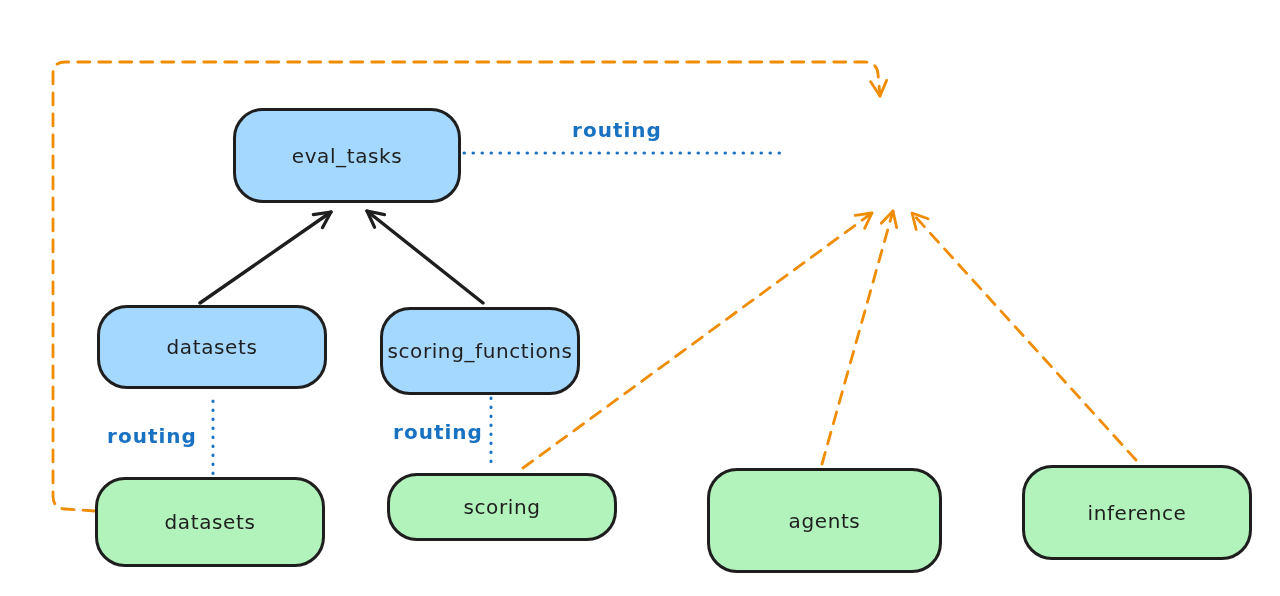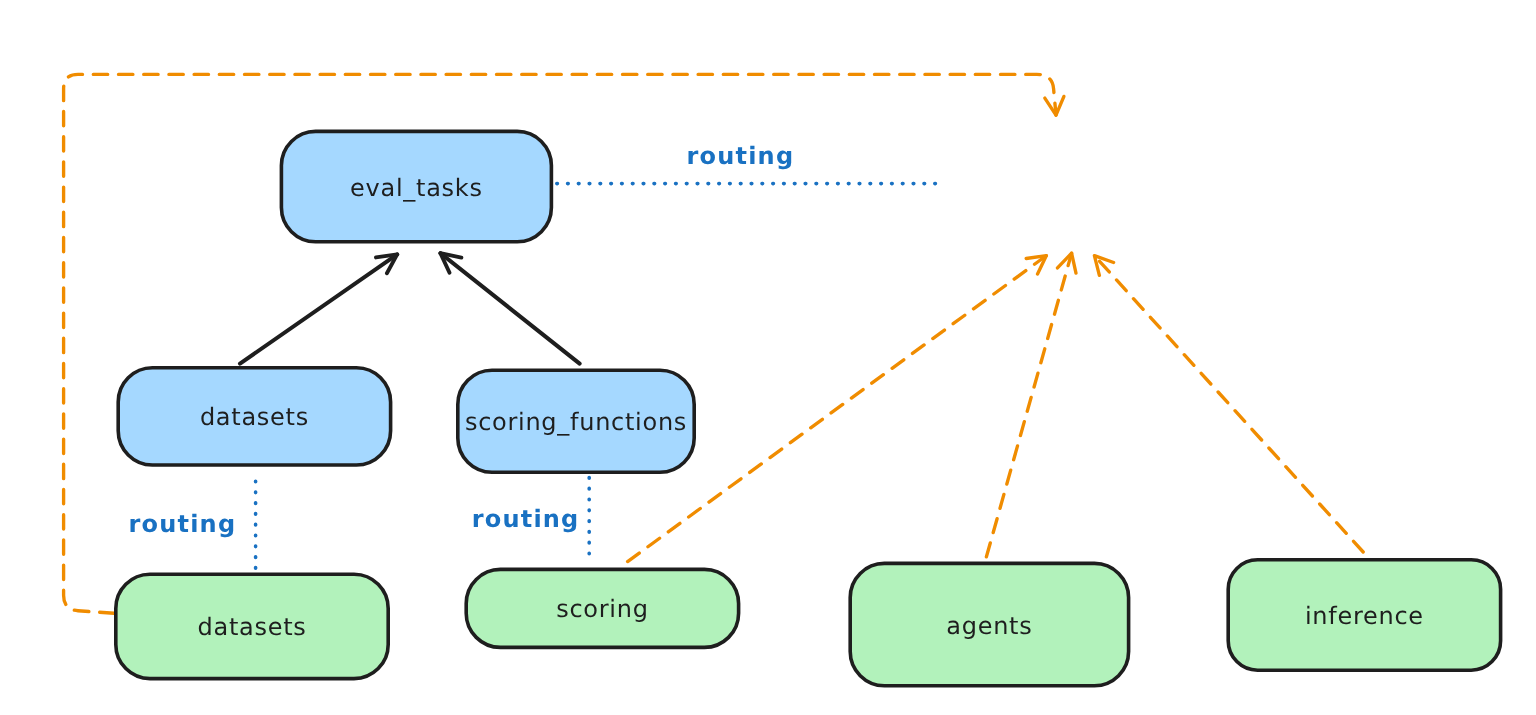--- a/index.html
+++ b/index.html
@@ -89,21 +89,21 @@
   </div>
 
   <div class="node green" style="left:387px;top:473px;width:230px;height:68px;justify-content:center;">
     <span>scoring</span>
   </div>
 
   <div class="node green" style="left:707px;top:468px;width:235px;height:105px;">
     <span>agents</span>
   </div>
 
-  <div class="node green" style="left:1022px;top:465px;width:230px;height:95px;border-radius:26px;">
+  <div class="node green" style="left:1022px;top:465px;width:230px;height:95px;">
     <span>inference</span>
   </div>
 
   <div class="edge-label" style="left:617px;top:130px;">routing</div>
   <div class="edge-label" style="left:152px;top:436px;">routing</div>
   <div class="edge-label" style="left:438px;top:432px;">routing</div>
 
 </div>
 
 </body></html>

